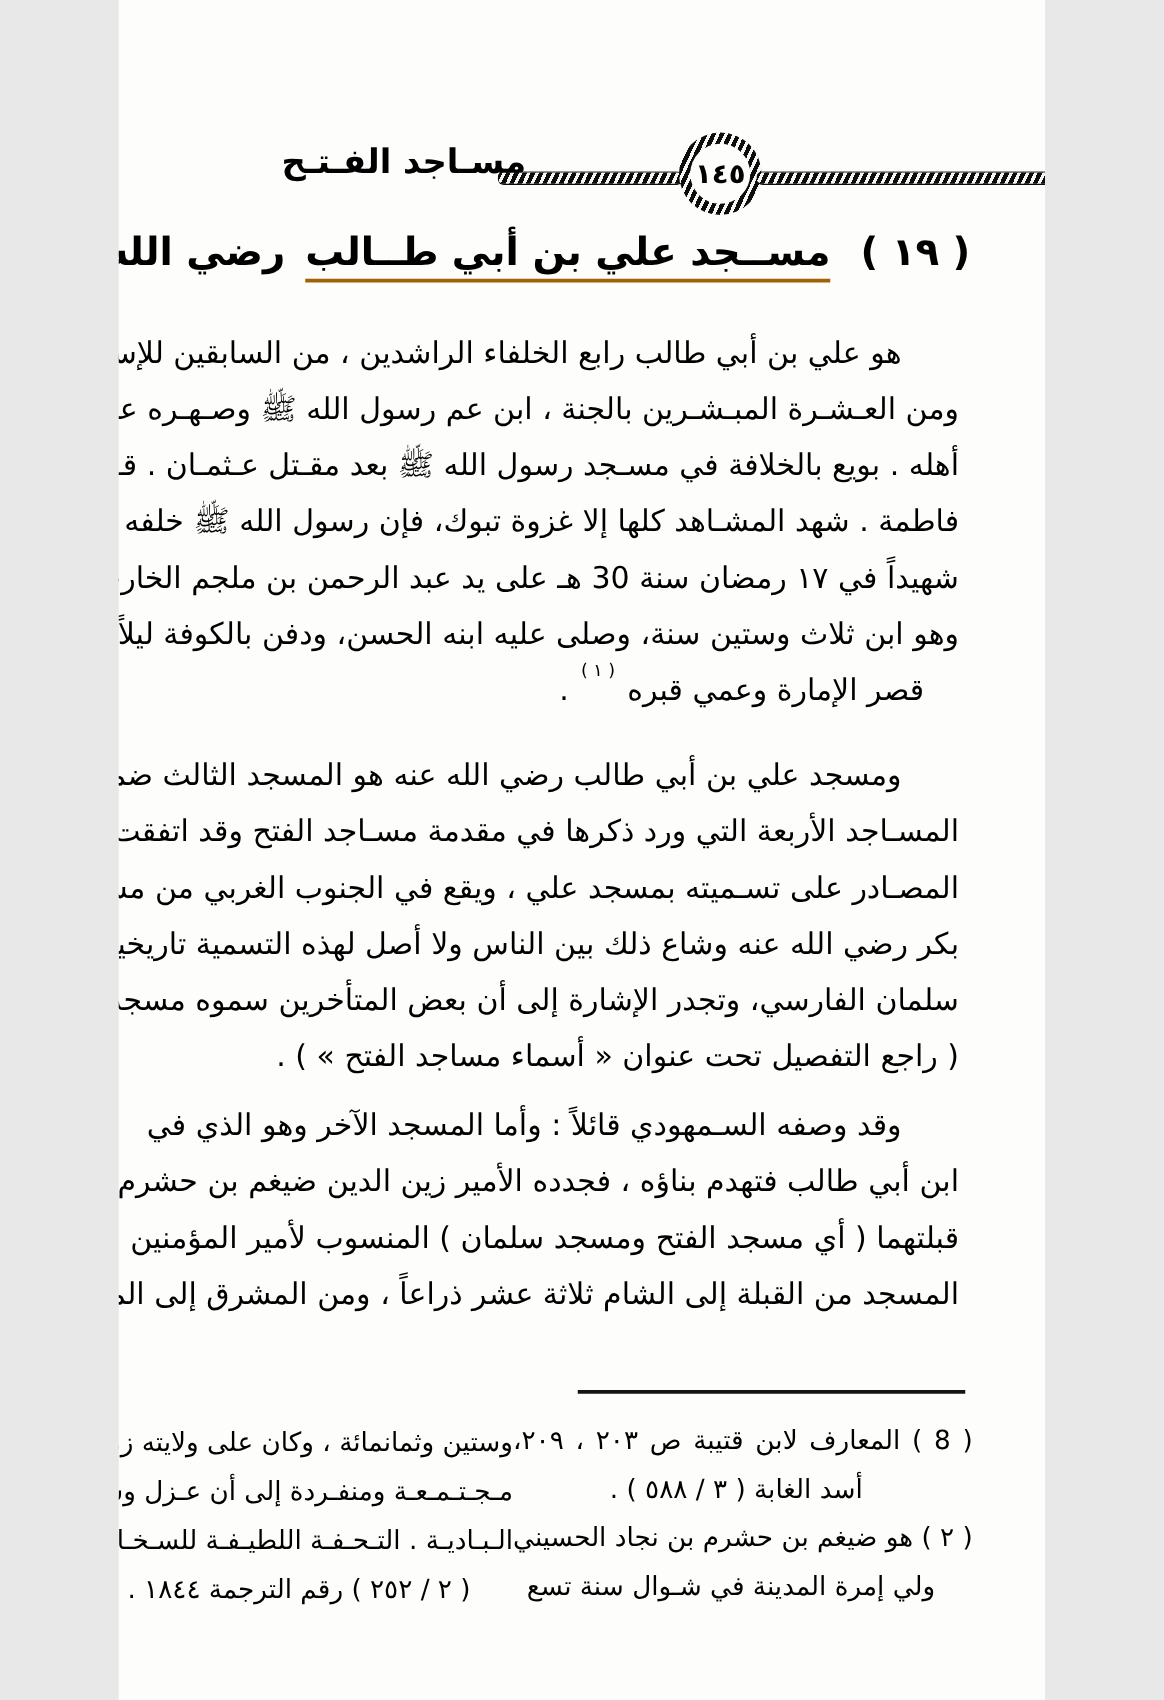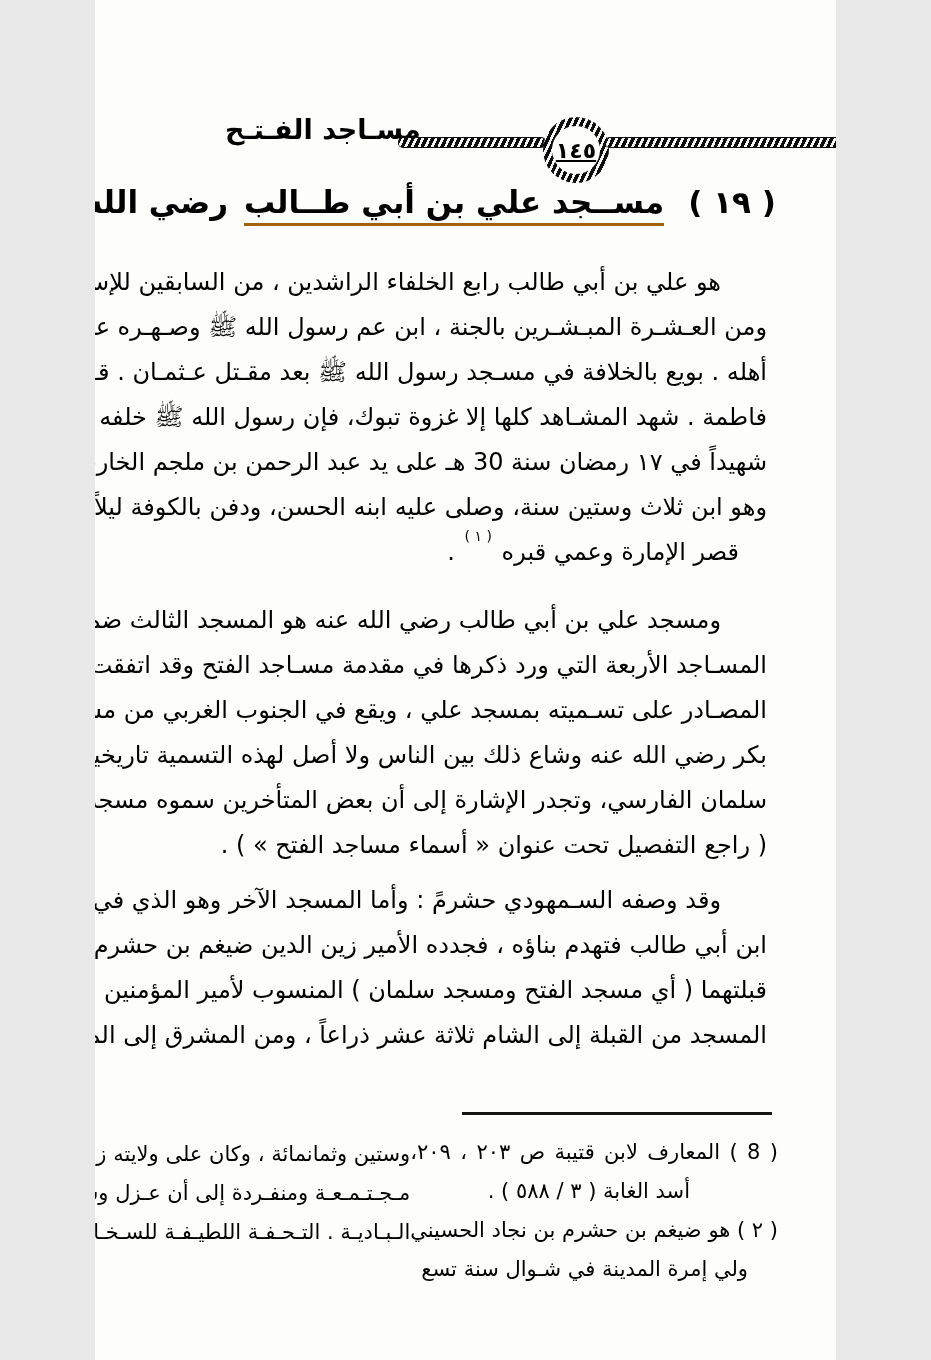--- a/index.html
+++ b/index.html
@@ -28,24 +28,24 @@
   .rope {
     position: absolute; top: 43px; height: 11px;
     background: repeating-linear-gradient(115deg, #0d0d0d 0 3.4px, #f6f6f4 3.4px 6px);
     border-top: 1px solid #0d0d0d; border-bottom: 1px solid #0d0d0d;
     border-radius: 5px;
   }
   .rope-l { left: 303px; width: 148px; }
   .rope-r { left: 510px; width: 264px; }
 
   .badge {
-    position: absolute; left: 448px; top: 23px;
+    position: absolute; left: 448px; top: 12px;
     width: 66px; height: 66px; border-radius: 50%;
     background: repeating-linear-gradient(115deg, #0d0d0d 0 3.4px, #f6f6f4 3.4px 6px);
-    display: flex; align-items: center; justify-content: center; text-decoration: underline;
+    display: flex; align-items: center; justify-content: center;
   }
   .badge-inner {
     width: 48px; height: 48px; border-radius: 50%;
     background: #fdfdfb;
     display: flex; align-items: center; justify-content: center;
     font-size: 22px; font-weight: bold;
   }
 
   .mosque { position: absolute; left: 771px; top: 0; }
 
@@ -154,37 +154,38 @@
     <div class="para p2">
       <div class="ln indent">ومسجد علي بن أبي طالب رضي الله عنه هو المسجد الثالث ضمن</div>
       <div class="ln">المسـاجد الأربعة التي ورد ذكرها في مقدمة مسـاجد الفتح وقد اتفقت</div>
       <div class="ln">المصـادر على تسـميته بمسجد علي ، ويقع في الجنوب الغربي من مسـجد</div>
       <div class="ln">بكر رضي الله عنه وشاع ذلك بين الناس ولا أصل لهذه التسمية تاريخياً</div>
       <div class="ln">سلمان الفارسي، وتجدر الإشارة إلى أن بعض المتأخرين سموه مسجد أبي</div>
       <div class="ln endline">( راجع التفصيل تحت عنوان « أسماء مساجد الفتح » ) .</div>
     </div>
 
     <div class="para p3">
-      <div class="ln indent">وقد وصفه السـمهودي حشرمً : وأما المسجد الآخر  وهو الذي في</div>
+      <div class="ln indent">وقد وصفه السـمهودي قائلاً : وأما المسجد الآخر  وهو الذي في</div>
       <div class="ln">ابن أبي طالب فتهدم بناؤه ، فجدده الأمير زين الدين ضيغم بن حشرم</div>
       <div class="ln">قبلتهما ( أي مسجد الفتح ومسجد سلمان ) المنسوب لأمير المؤمنين علي</div>
       <div class="ln">المسجد من القبلة إلى الشام ثلاثة عشر ذراعاً ، ومن المشرق إلى المغرب مما</div>
     </div>
 
   </section>
 
   <div class="fnsep"></div>
 
   <section class="fns">
     <div class="fn-col-1">
       <div class="fl">( 8 ) المعارف لابن قتيبة ص ٢٠٣ ، ٢٠٩،</div>
       <div class="fl cont">أسد الغابة ( ٣ / ٥٨٨ ) .</div>
       <div class="fl">( ٢ ) هو ضيغم بن حشرم بن نجاد الحسيني</div>
       <div class="fl cont2">ولي إمرة المدينة في شـوال سنة تسع</div>
     </div>
     <div class="fn-col-2">
       <div class="fl">وستين وثمانمائة ، وكان على ولايته زمناً</div>
       <div class="fl">مـجـتـمـعـة ومنفـردة إلى أن عـزل وسكن</div>
       <div class="fl">الـبـاديـة . التـحـفـة اللطيـفـة للسـخـاوي</div>
+      <div class="fl last">( ٢ / ٢٥٢ ) رقم الترجمة ١٨٤٤ .</div>
     </div>
   </section>
 
 </div>
 
 </body></html>

